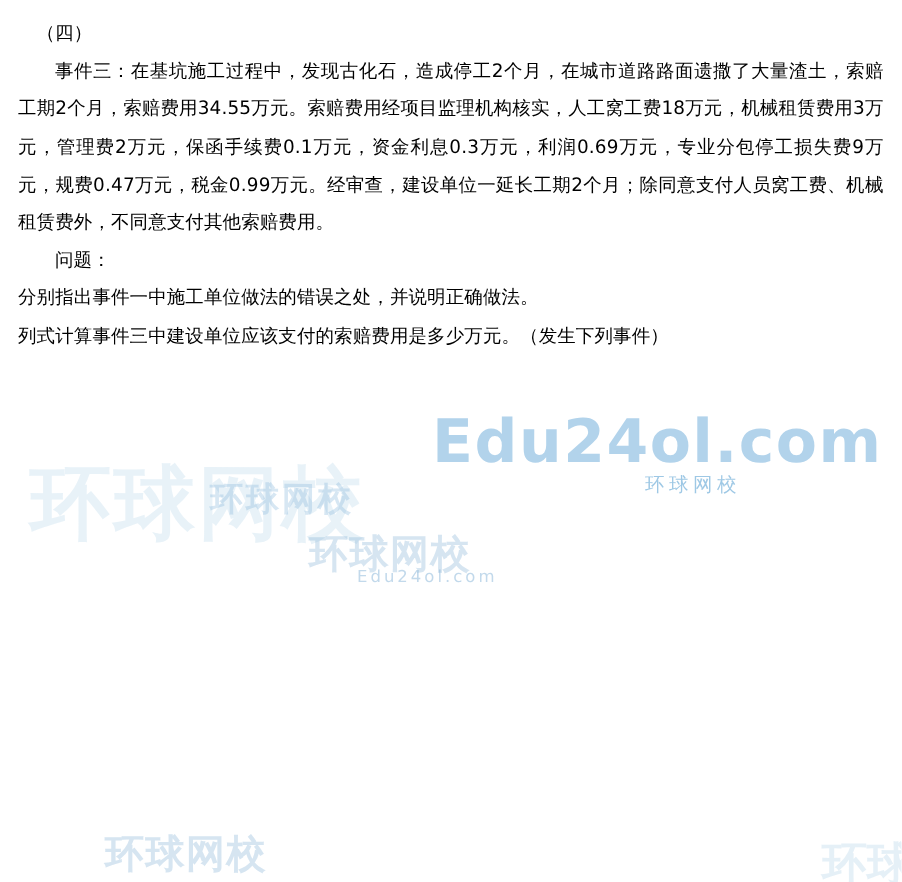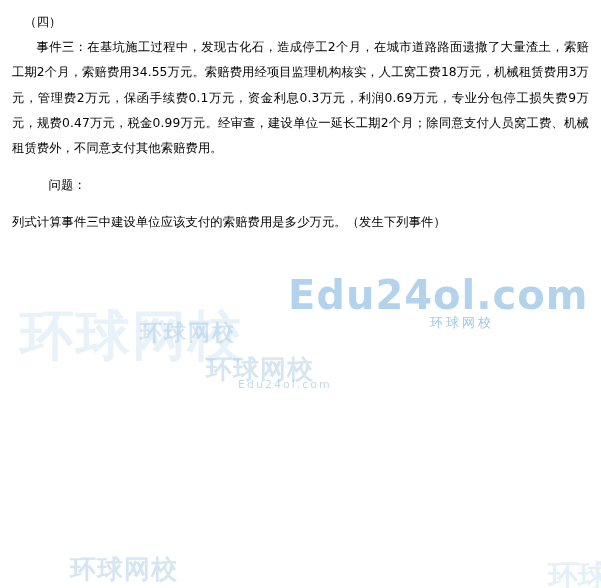--- a/index.html
+++ b/index.html
@@ -31,21 +31,21 @@
     letter-spacing: 0.1px;
   }
   .para {
     margin: 0;
     text-indent: 2em;
   }
   .para.no-indent {
     text-indent: 0;
   }
   .label-line {
-    margin: 12px;
+    margin: 0;
     text-indent: 2em;
   }
   
   .wm {
     position: absolute;
     z-index: 1;
     pointer-events: none;
     user-select: none;
     font-family: "DejaVu Sans", "Liberation Sans", sans-serif;
     font-weight: bold;
@@ -99,15 +99,16 @@
   <div class="wm wm-sub" style="left: 430px; top: 314px;">环球网校</div>
   <div class="wm wm-small" style="left: 206px; top: 352px;">环球网校</div>
   <div class="wm wm-tiny" style="left: 238px; top: 378px;">Edu24ol.com</div>
   <div class="wm wm-edge" style="left: 548px; top: 556px;">环球网校</div>
   <div class="wm wm-small" style="left: 70px; top: 552px;">环球网校</div>
 
   <div class="doc-text">
     <p class="para no-indent" style="text-indent:1em;">（四）</p>
     <p class="para">事件三：在基坑施工过程中，发现古化石，造成停工2个月，在城市道路路面遗撒了大量渣土，索赔工期2个月，索赔费用34.55万元。索赔费用经项目监理机构核实，人工窝工费18万元，机械租赁费用3万元，管理费2万元，保函手续费0.1万元，资金利息0.3万元，利润0.69万元，专业分包停工损失费9万元，规费0.47万元，税金0.99万元。经审查，建设单位一延长工期2个月；除同意支付人员窝工费、机械租赁费外，不同意支付其他索赔费用。</p>
     <p class="label-line">问题：</p>
+    <p class="para no-indent">分别指出事件一中施工单位做法的错误之处，并说明正确做法。</p>
     <p class="para no-indent">列式计算事件三中建设单位应该支付的索赔费用是多少万元。（发生下列事件）</p>
   </div>
 </div>
 
 </body></html>

